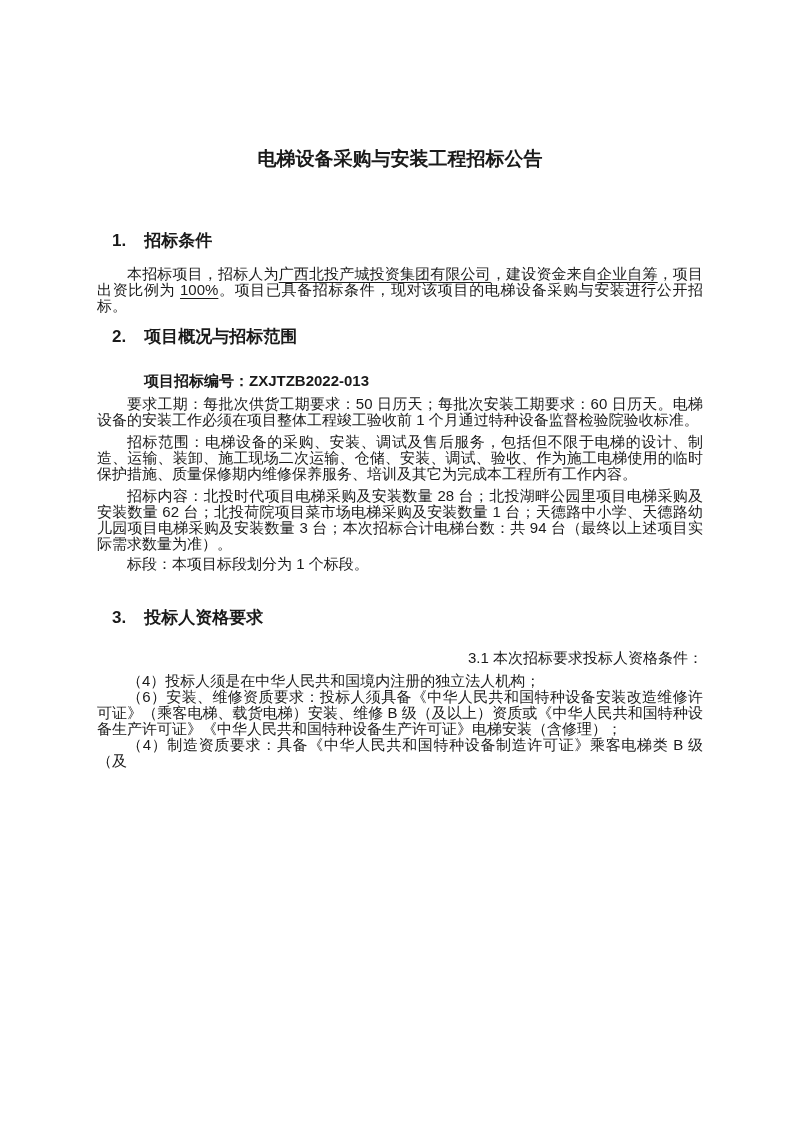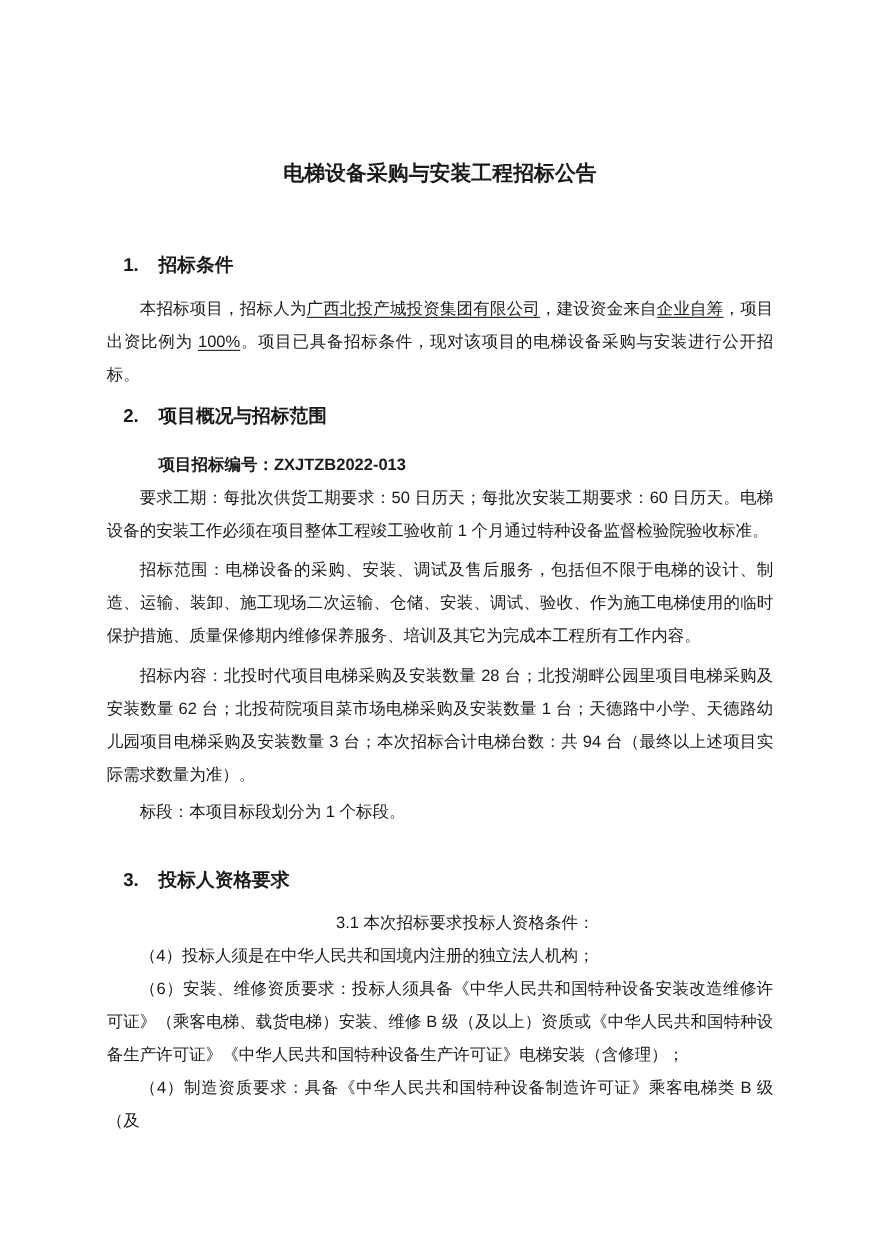--- a/index.html
+++ b/index.html
@@ -31,41 +31,41 @@
   }
   .sec-num {
     display: inline-block;
     margin-right: 18px;
   }
   .h1 { margin-top: 56px; }
   .h2 { margin-top: 10px; }
   .h3 { margin-top: 33px; }
   .para {
     font-size: 15px;
-    line-height: 30px;
+    line-height: 16px;
     text-align: justify;
     text-indent: 2em;
   }
   .p-first { margin-top: 12px; }
   .mt6 { margin-top: 6px; }
   .mt4 { margin-top: 4px; }
   .mt12 { margin-top: 12px; }
   .mt16 { margin-top: 16px; }
   .bold-line {
     font-size: 15px;
     line-height: 30px;
     font-weight: bold;
     text-indent: 47px;
     text-align: left;
   }
   .intro-line {
     font-size: 15px;
     line-height: 30px;
     text-indent: 46px;
-    text-align: center;
+    text-align: right;
   }
   .u {
     text-decoration: underline;
     text-underline-offset: 3px;
   }
 </style>
 </head>
 <body>
 
 <div class="page">

